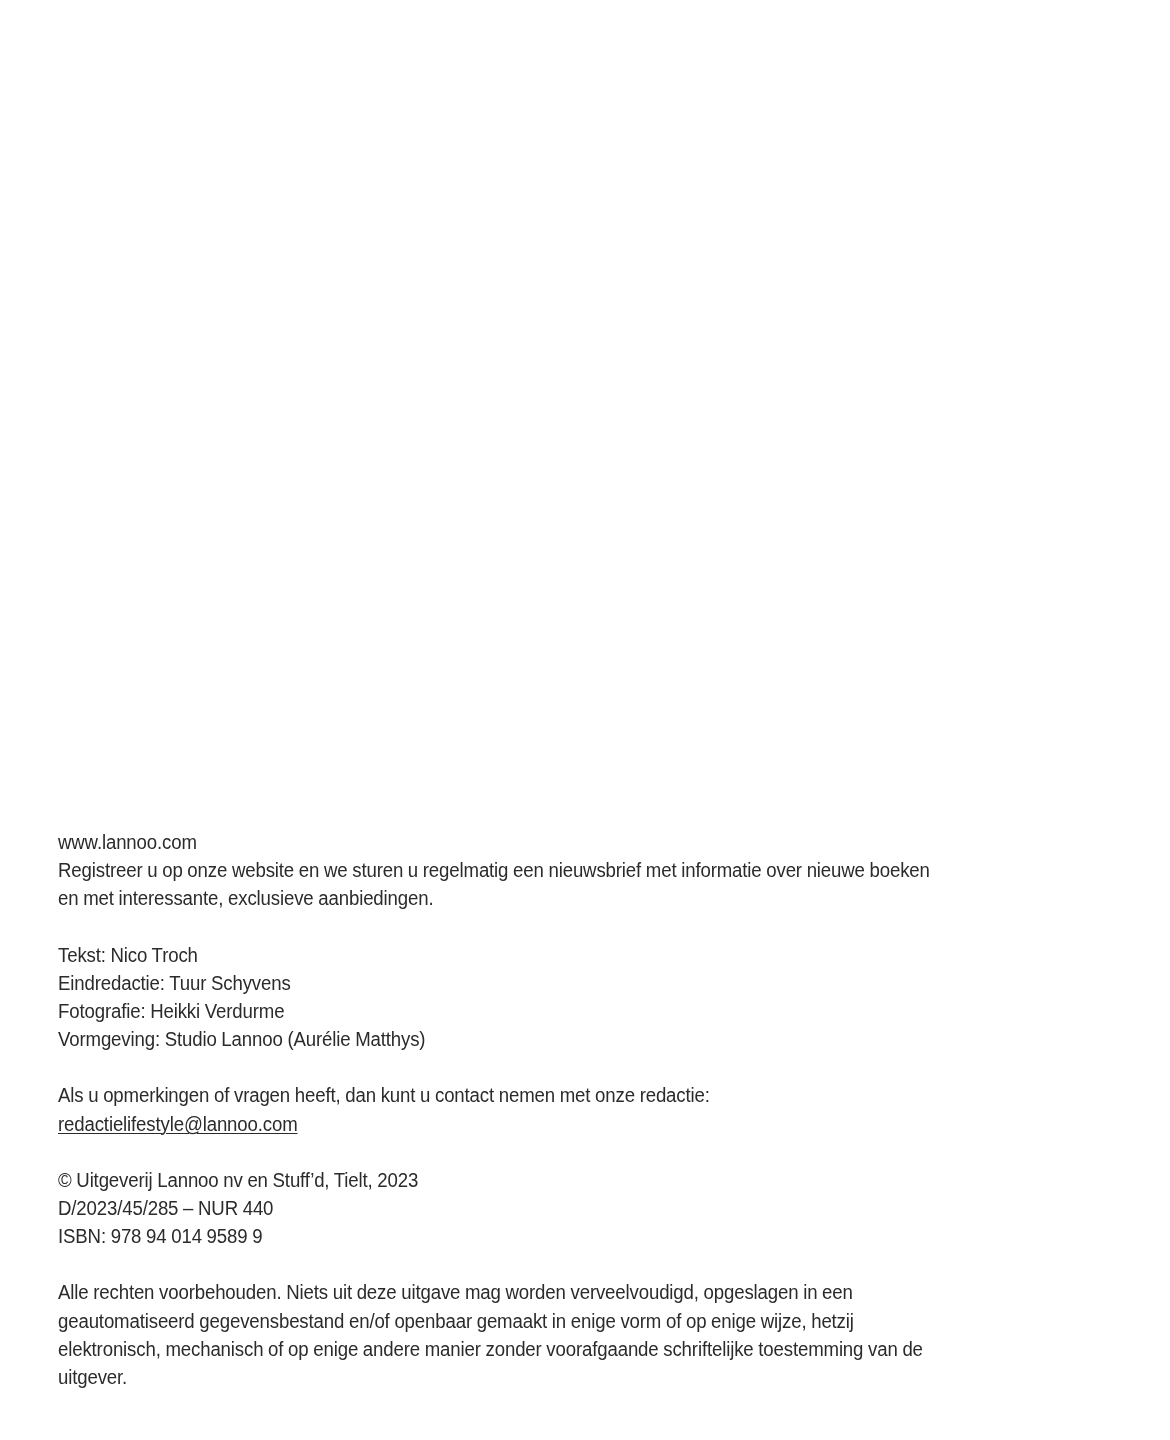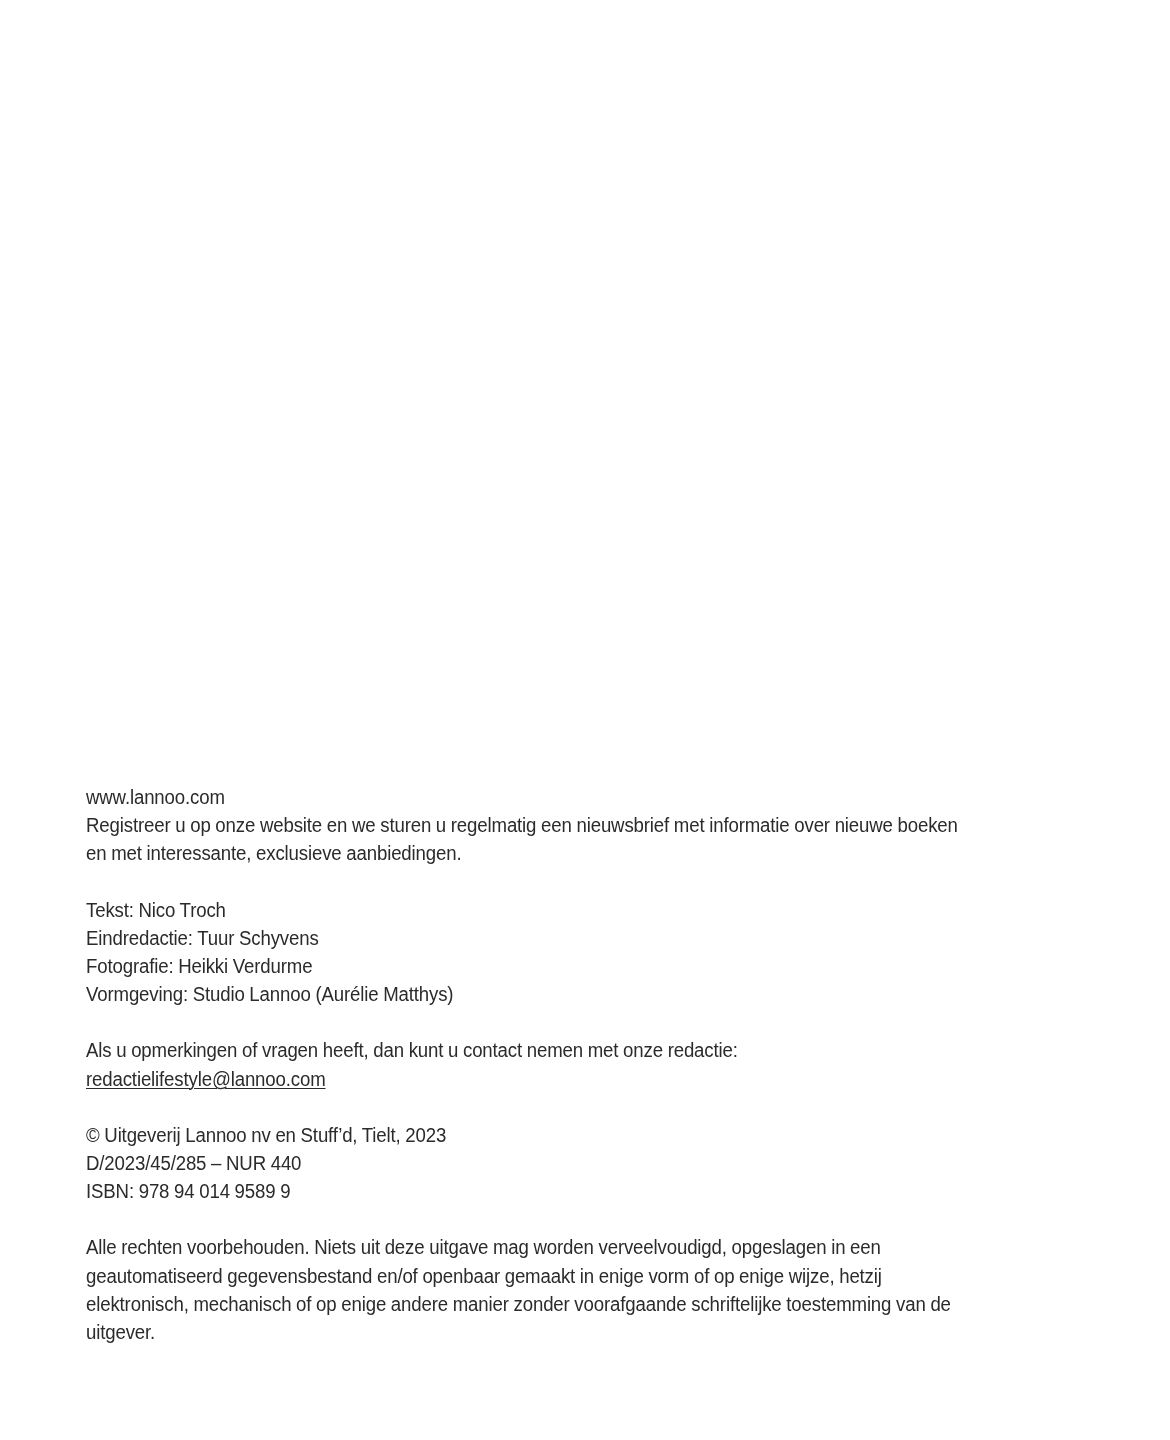--- a/index.html
+++ b/index.html
@@ -22,23 +22,22 @@
   .page {
     position: absolute;
     inset: 0;
     background: #ffffff;
   }
 
   
   .colophon {
     position: absolute;
     left: 58px;
-    top: 783px;
+    top: 828px;
     width: 890px;
-    margin-left: 28px;
   }
 
   .para {
     margin: 0;
     font-size: 19.5px;
     line-height: 28.2px;
     letter-spacing: -0.15px;
     word-spacing: -0.3px;
     color: #2b2b2b;
     font-stretch: semi-condensed;

